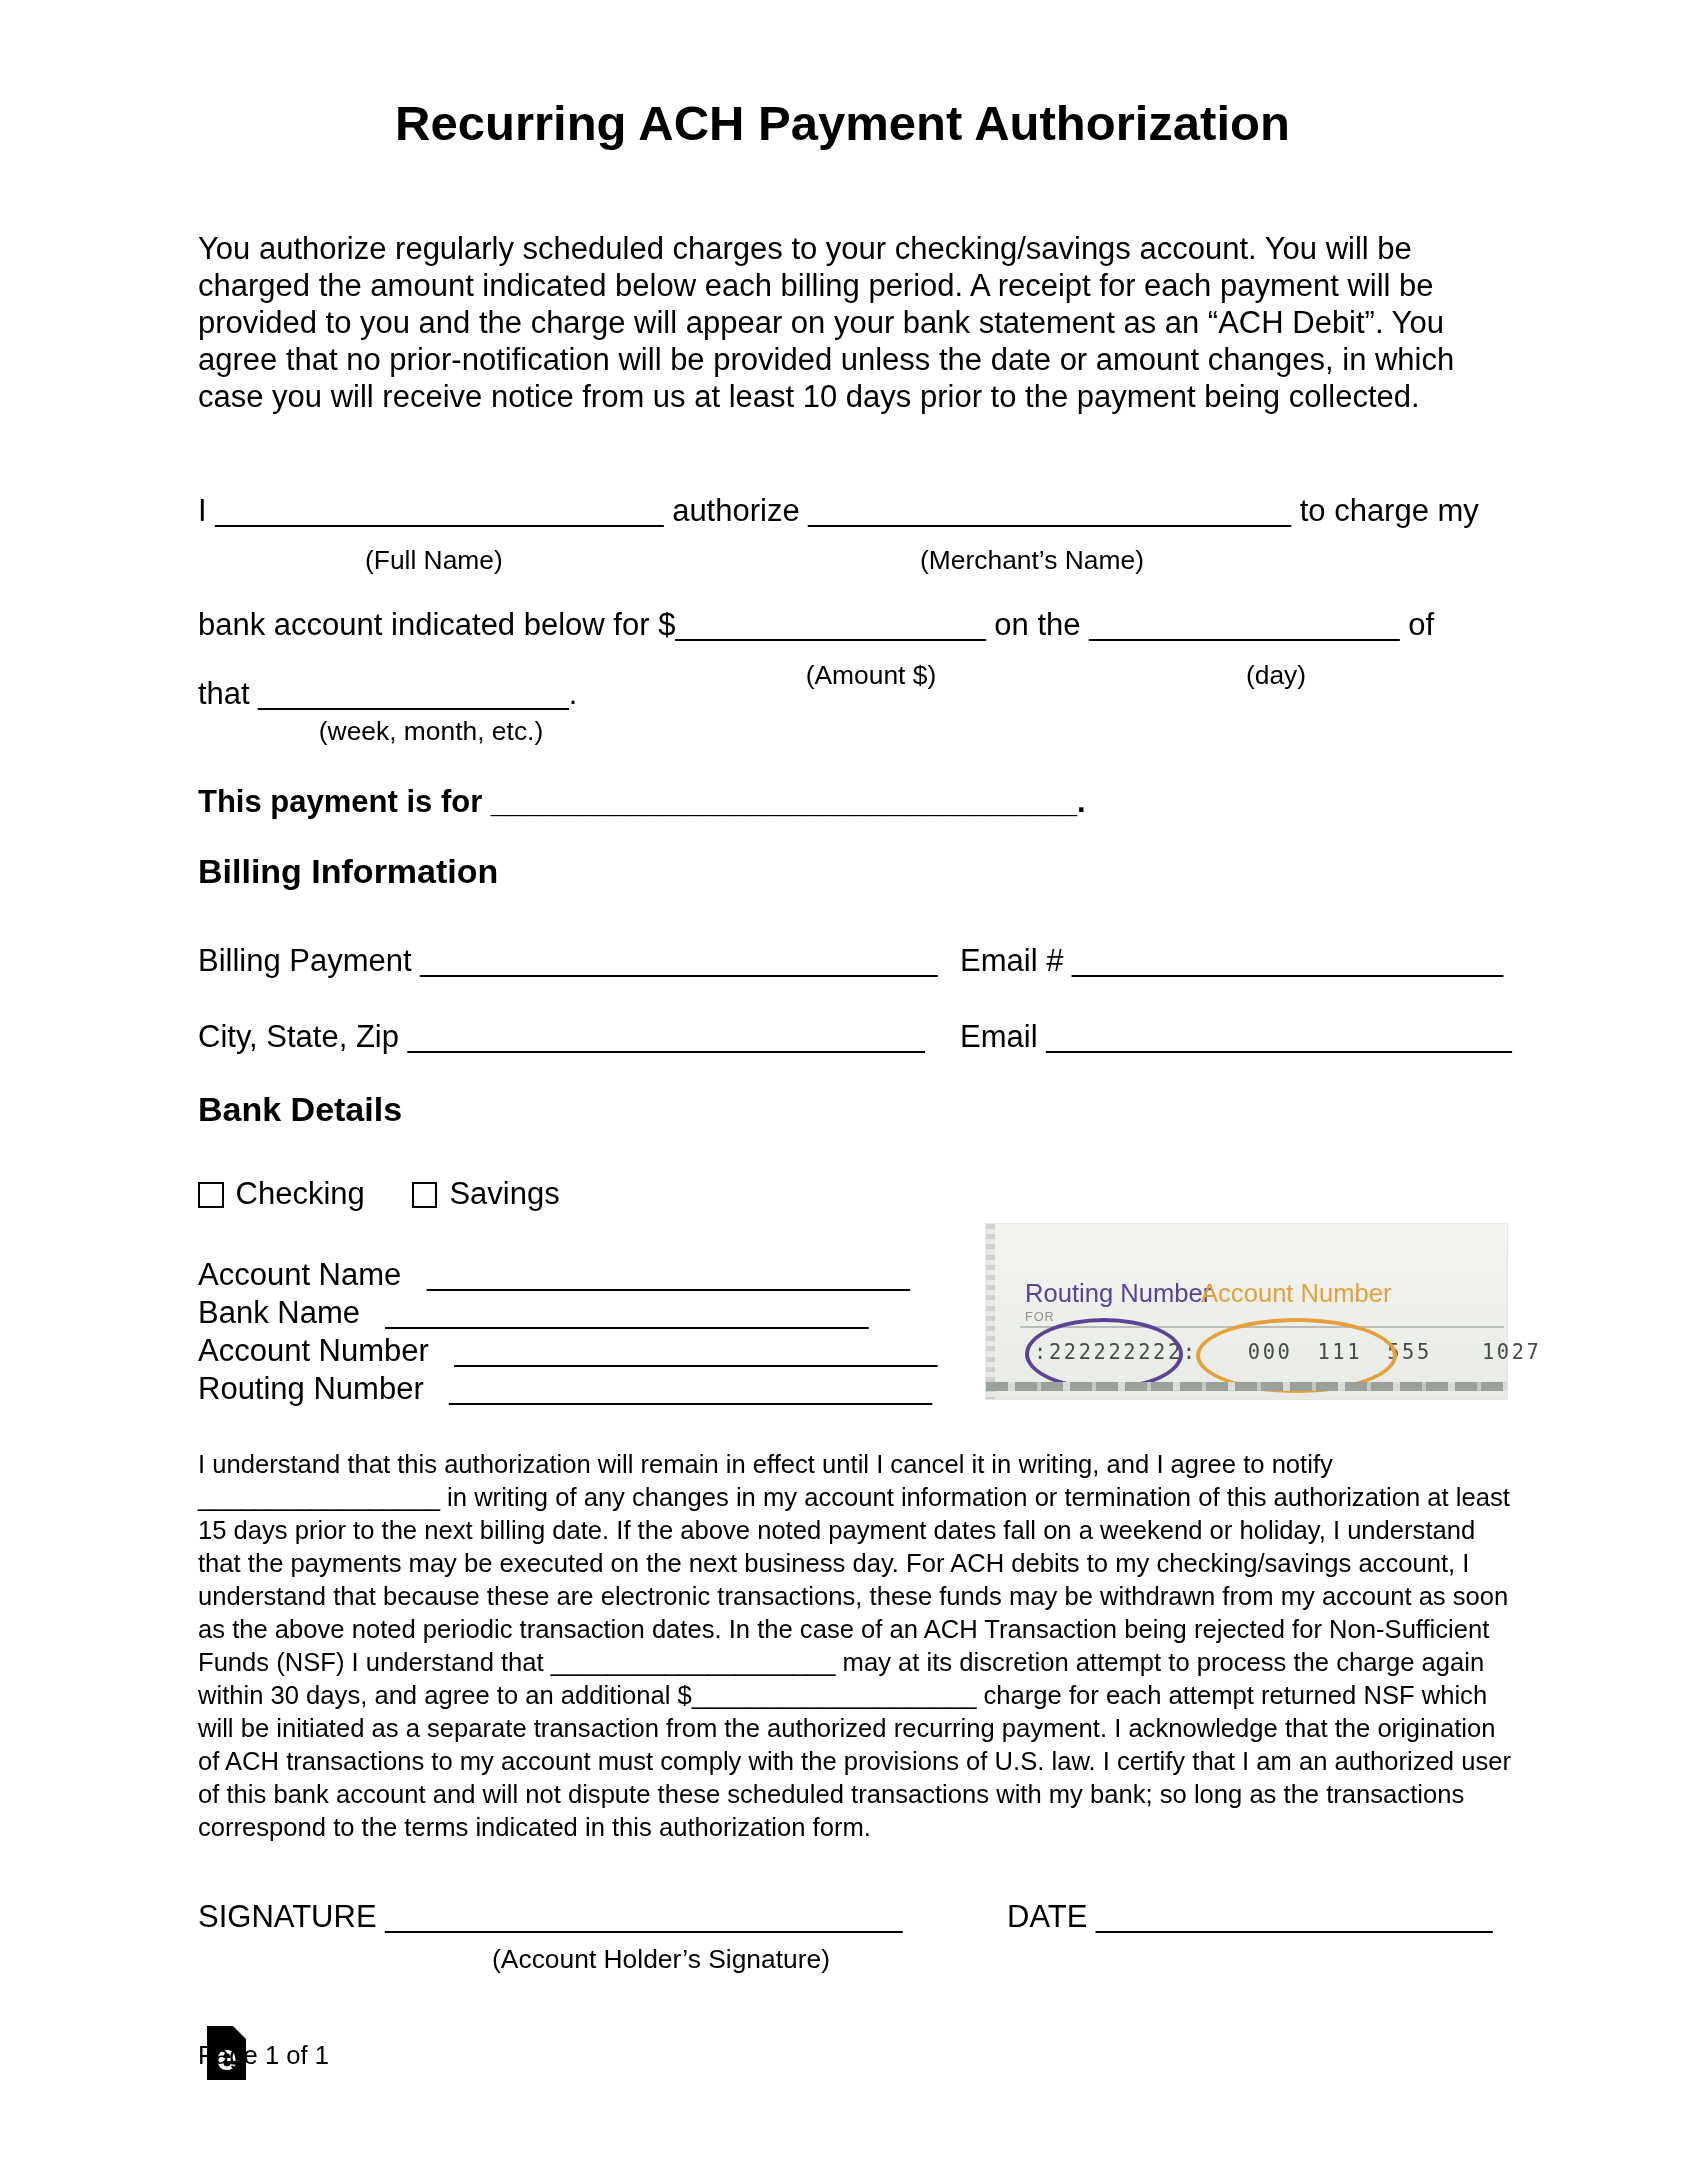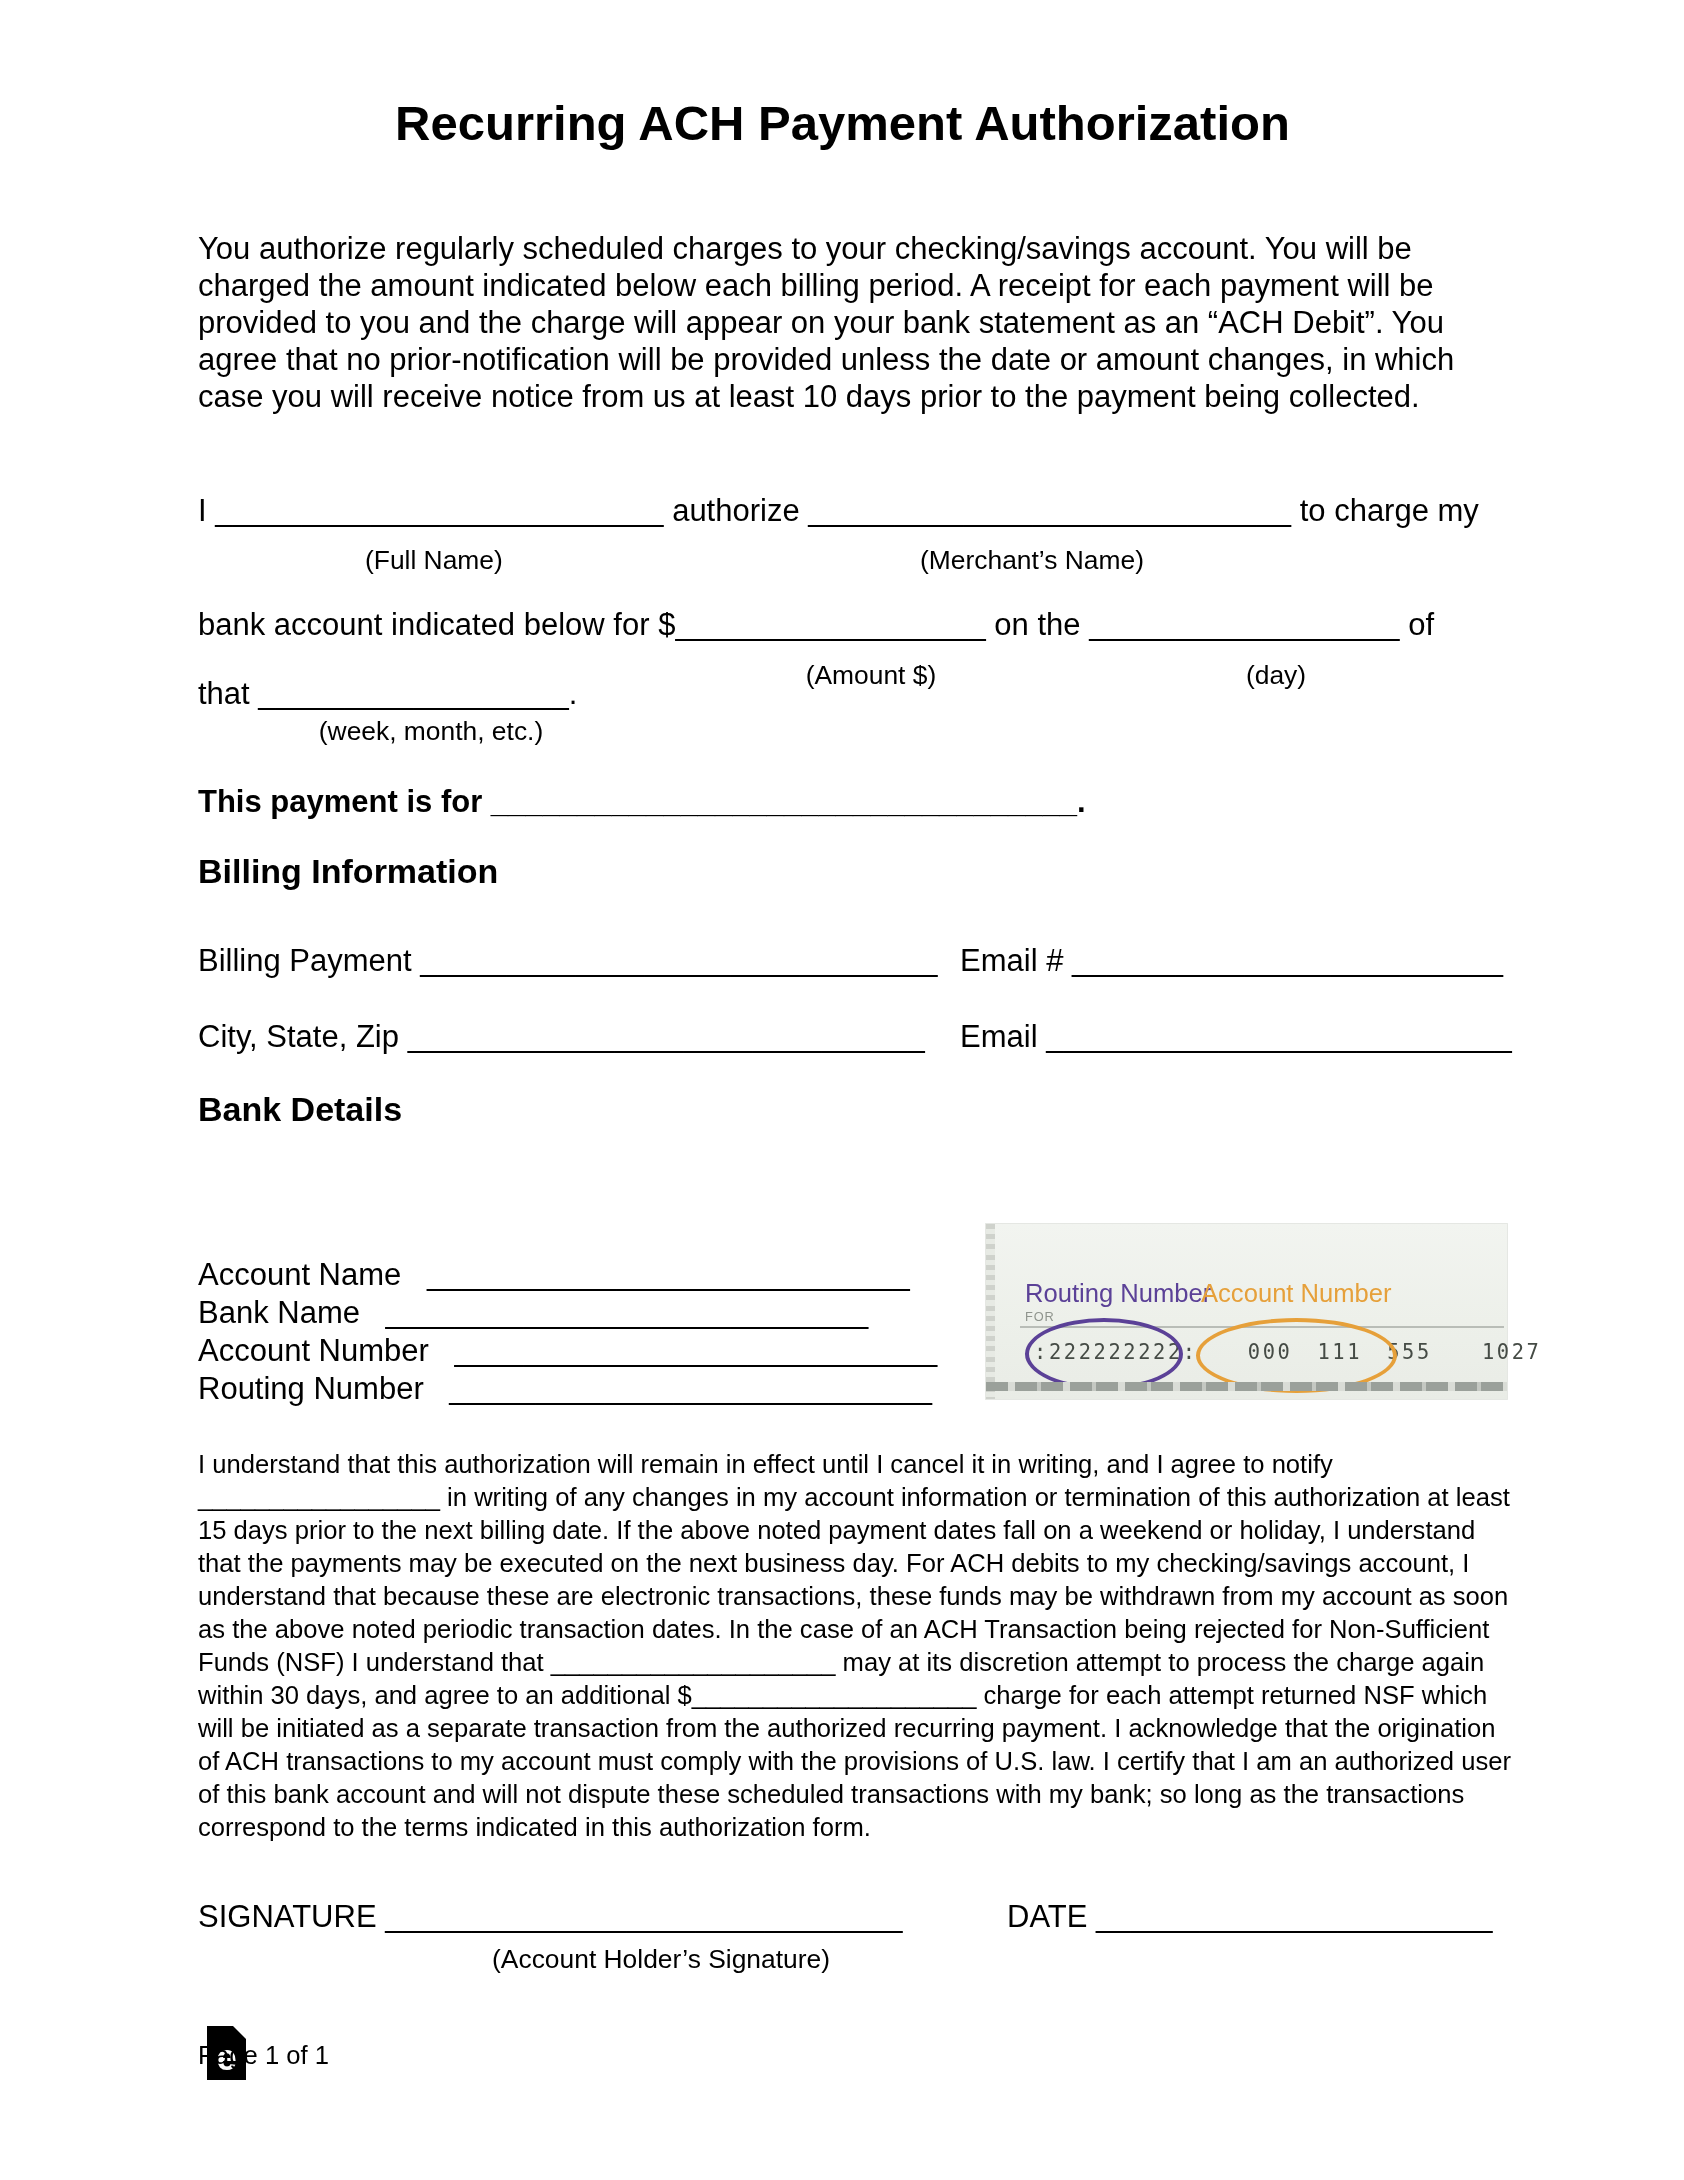--- a/index.html
+++ b/index.html
@@ -130,20 +130,31 @@
     <span>City, State, Zip</span>
     <span class="blank">______________________________</span>
     <span class="col-right" style="left:762px;">
       <span>Email</span>
       <span class="blank">___________________________</span>
     </span>
   </div>
 
   <h2 class="abs content section-heading" style="top:1090px;">Bank Details</h2>
 
+  <div class="abs content checkbox-row" style="top:1177px;">
+    <span class="cb-group">
+      <span class="cbox"></span>
+      <span>Checking</span>
+    </span>
+    <span class="cb-gap"></span>
+    <span class="cb-group">
+      <span class="cbox"></span>
+      <span>Savings</span>
+    </span>
+  </div>
 
   <div class="abs content bank-rows" style="top:1256px;">
     <div class="bank-row">
       <span>Account Name</span><span class="gap30"></span><span class="blank">____________________________</span>
     </div>
     <div class="bank-row">
       <span>Bank Name</span><span class="gap30"></span><span class="blank">____________________________</span>
     </div>
     <div class="bank-row">
       <span>Account Number</span><span class="gap30"></span><span class="blank">____________________________</span>

